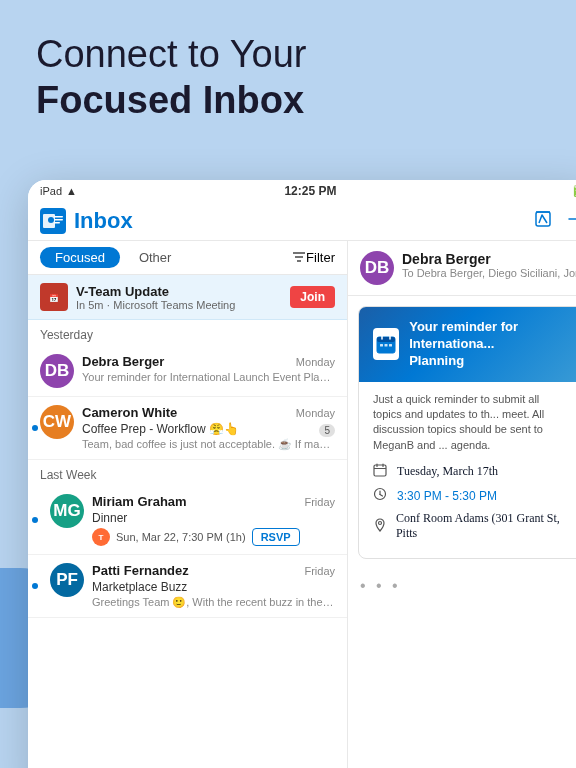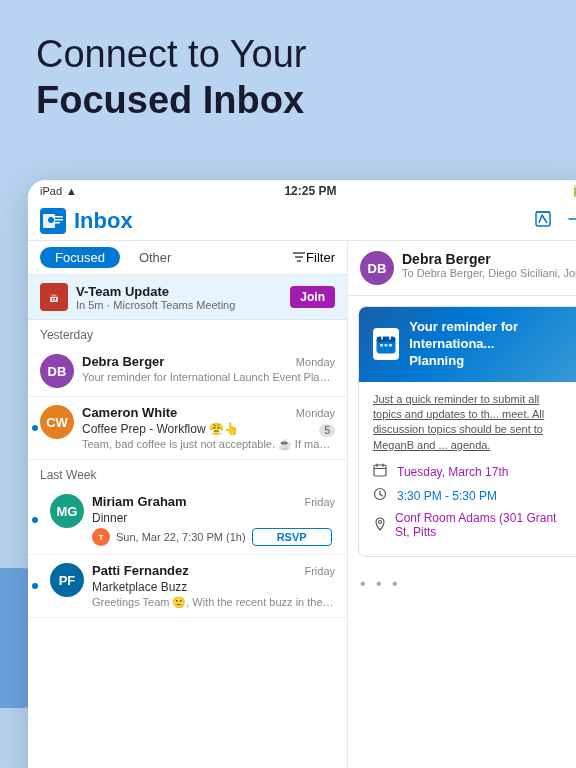--- a/index.html
+++ b/index.html
@@ -178,21 +178,21 @@
     .vteam-title {
       font-size: 13px;
       font-weight: 600;
       color: #1a1a1a;
     }
     .vteam-sub {
       font-size: 11px;
       color: #666;
     }
     .join-btn {
-      background: #a21caf;
+      background: #ef4444;
       color: white;
       border: none;
       border-radius: 4px;
       padding: 4px 10px;
       font-size: 12px;
       font-weight: 600;
       cursor: pointer;
     }
 
     
@@ -228,21 +228,21 @@
     }
     .avatar {
       width: 34px;
       height: 34px;
       border-radius: 50%;
       flex-shrink: 0;
       display: flex;
       align-items: center;
       justify-content: center;
       font-weight: 700;
-      font-size: 13px;
+      font-size: 17px;
       color: white;
     }
     .email-body {
       flex: 1;
       min-width: 0;
     }
     .email-header-row {
       display: flex;
       justify-content: space-between;
       align-items: baseline;
@@ -308,21 +308,21 @@
     }
     .rsvp-text {
       font-size: 11px;
       color: #555;
     }
     .rsvp-btn {
       background: transparent;
       border: 1.5px solid #0078d4;
       color: #0078d4;
       border-radius: 4px;
-      padding: 2px 24px;
+      padding: 2px 8px;
       font-size: 11px;
       font-weight: 600;
       cursor: pointer;
     }
 
     
     .right-panel {
       flex: 1;
       display: flex;
       flex-direction: column;
@@ -387,36 +387,36 @@
     }
 
     .reminder-body {
       padding: 10px 14px;
     }
     .reminder-desc {
       font-size: 11px;
       color: #555;
       margin-bottom: 10px;
       line-height: 1.4;
-      text-decoration: underline;
     }
     .detail-row {
       display: flex;
       align-items: center;
       gap: 8px;
       margin-bottom: 7px;
     }
     .detail-icon {
       font-size: 13px;
       color: #555;
       width: 16px;
     }
     .detail-text {
       font-size: 12px;
-      color: #a21caf;
+      color: #0f172a;
+      font-family: Liberation Serif, serif;
     }
     .detail-link {
       font-size: 12px;
       color: #0078d4;
       text-align: center;
     }
   </style>
 </head>
 <body>
 

